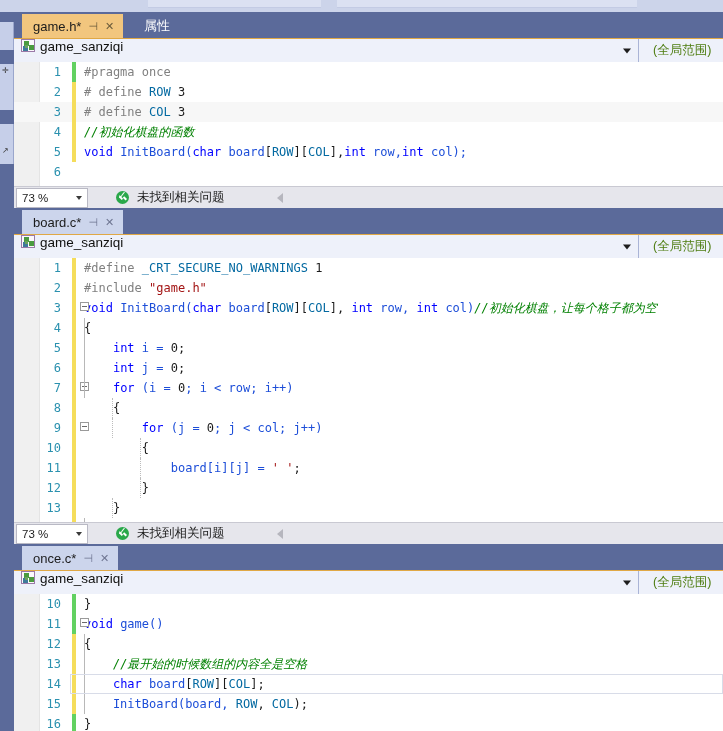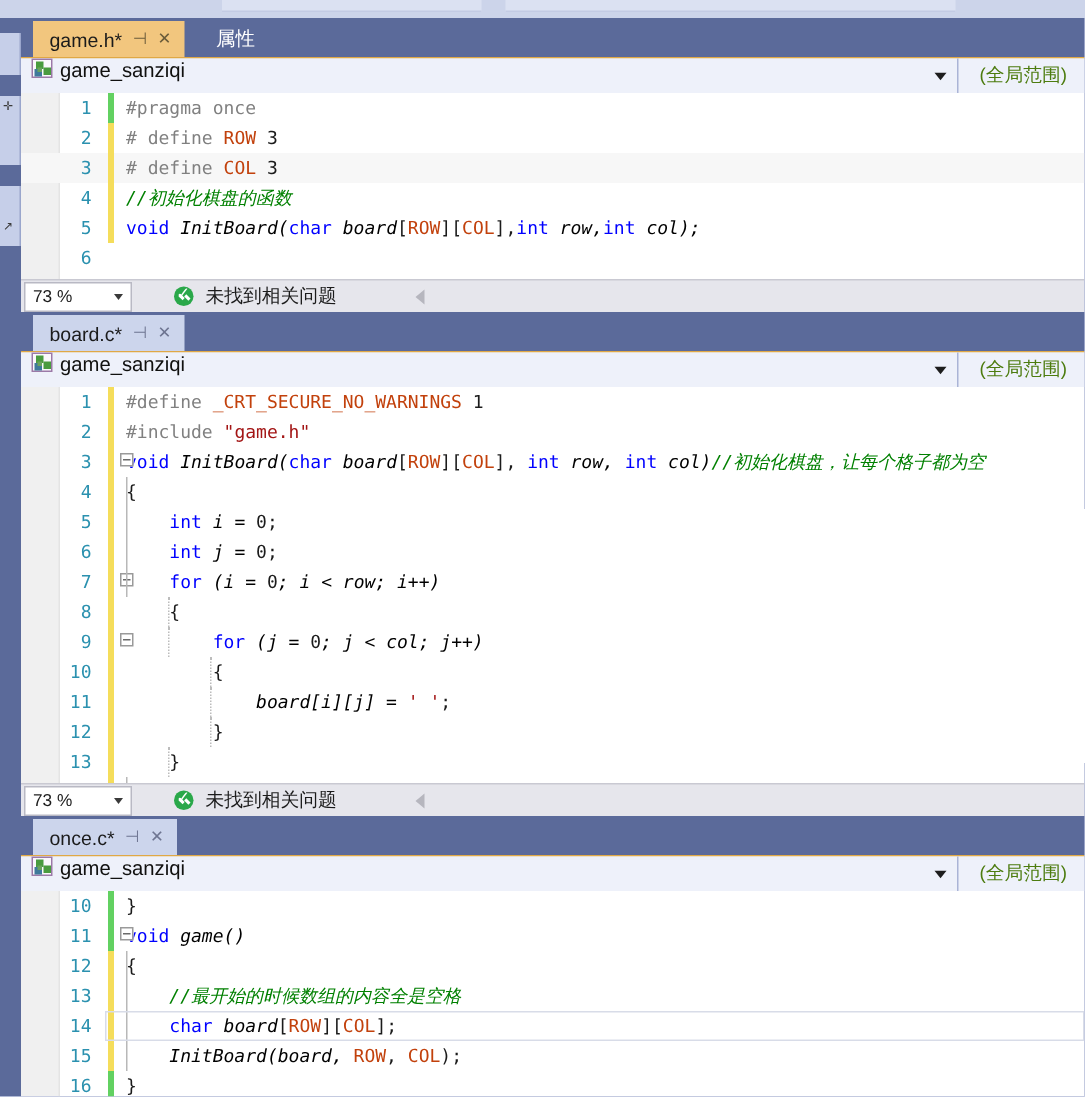--- a/index.html
+++ b/index.html
@@ -137,25 +137,25 @@
     position: absolute; left: 70px; top: 0; width: 1px; height: 20px;
     background: #b8b8b8;
   }
   .vline.d2 { left: 98px; border-left: 1px dotted #bcbcbc; background: none; width: 0; }
   .vline.d3 { left: 126px; border-left: 1px dotted #bcbcbc; background: none; width: 0; }
   .txt { padding-left: 14px; color: #1b1b1b; }
 
   
   .k  { color: #0000ff; }          
   .pp { color: #808080; }          
-  .mac{ color: #c2410c; }          
+  .mac{ color: #0369a1; }          
   .str{ color: #a31515; }          
   .num{ color: #1b1b1b; }
   .cm { color: #008000; font-style: italic; }
-  .id { color: #000000; font-style: italic; }
+  .id { color: #1d4ed8; }
   .op { color: #1b1b1b; }
 
   
   .statusbar {
     display: flex; align-items: center; height: 22px;
     background: #e6e6ec; border-top: 1px solid #c9c9d2;
   }
   .zoombox {
     display: flex; align-items: center; justify-content: space-between;
     width: 72px; height: 20px; margin-left: 2px; padding: 0 5px;

